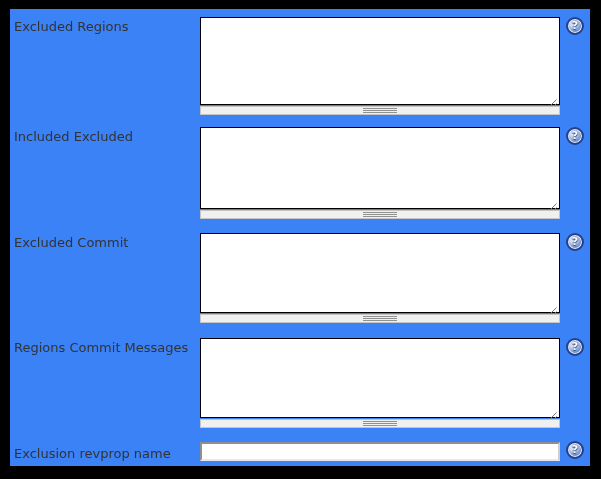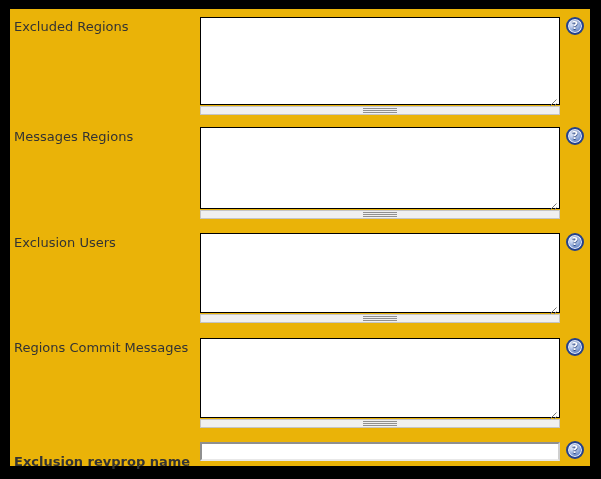--- a/index.html
+++ b/index.html
@@ -4,30 +4,30 @@
 <style>
   html,body{margin:0;padding:0;}
   body{
     width:601px;height:479px;position:relative;
     background:#000000;
     font-family:"DejaVu Sans","Liberation Sans",sans-serif;
     overflow:hidden;
   }
   .content{
     position:absolute;left:10px;top:9px;width:580px;height:457px;
-    background:#eab308;
+    background:#3b82f6;
   }
   .row{position:absolute;left:0;width:580px;}
   .r1{top:8px;}  .r2{top:118px;} .r3{top:224px;} .r4{top:329px;} .r5{top:433px;}
 
   .label{
     position:absolute;left:4px;top:2px;
     font-size:13px;color:#333333;white-space:nowrap;
   }
-  .r5 .label{top:12px;font-weight:bold;}
+  .r5 .label{top:4px;}
 
   .fieldwrap{position:absolute;left:190px;top:0;}
 
   textarea{
     display:block;box-sizing:border-box;margin:0;padding:2px;
     width:360px;background:#ffffff;
     border:1px solid #000000;border-radius:0;
     resize:none;outline:none;
     font:12px "DejaVu Sans Mono","Liberation Mono",monospace;color:#333;
   }
@@ -81,35 +81,35 @@
             <path d="M9.5 1.5 L1.5 9.5 M9.5 5.5 L5.5 9.5" stroke="#7a7a7a" fill="none"></path>
           </svg></span>
       <div class="handle">
           <div class="lines"></div>
         </div>
     </div>
     <span class="help">?</span>
   </div>
 
   <div class="row r2">
-    <span class="label">Messages Regions</span>
+    <span class="label">Included Excluded</span>
     <div class="fieldwrap">
       <textarea style=""></textarea>
       <span class="grip"><svg width="10" height="10">
             <path d="M9.5 1.5 L1.5 9.5 M9.5 5.5 L5.5 9.5" stroke="#7a7a7a" fill="none"></path>
           </svg></span>
       <div class="handle">
           <div class="lines"></div>
         </div>
     </div>
     <span class="help">?</span>
   </div>
 
   <div class="row r3">
-    <span class="label">Exclusion Users</span>
+    <span class="label">Excluded Commit</span>
     <div class="fieldwrap">
       <textarea style=""></textarea>
       <span class="grip"><svg width="10" height="10">
             <path d="M9.5 1.5 L1.5 9.5 M9.5 5.5 L5.5 9.5" stroke="#7a7a7a" fill="none"></path>
           </svg></span>
       <div class="handle">
           <div class="lines"></div>
         </div>
     </div>
     <span class="help">?</span>

